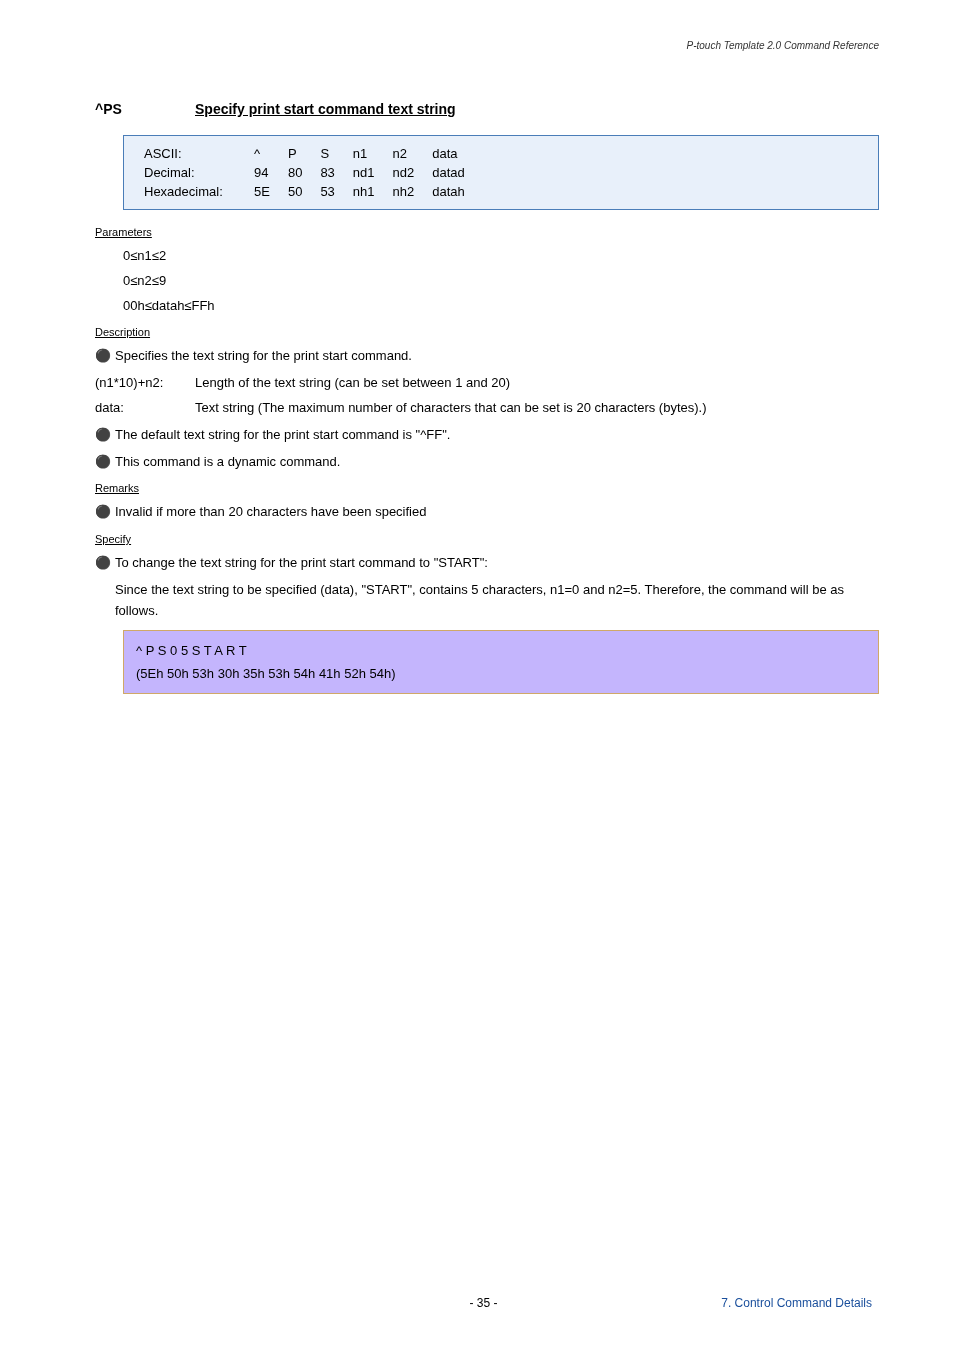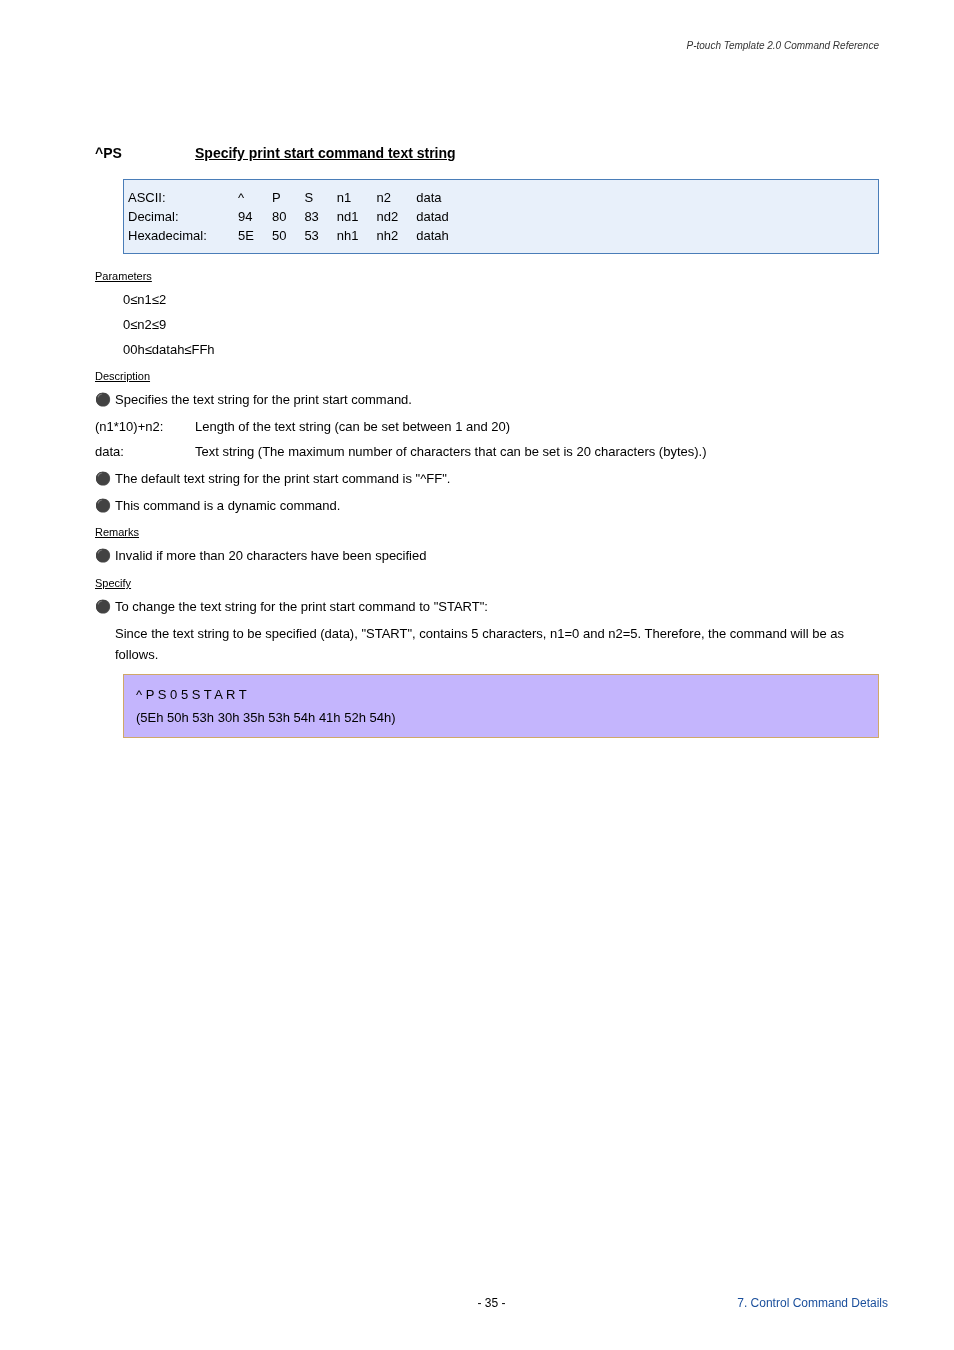--- a/index.html
+++ b/index.html
@@ -19,25 +19,25 @@
     color: #333;
     margin-bottom: 50px;
     font-style: italic;
   }
   .section-title {
     font-size: 14px;
     font-weight: bold;
     text-decoration: underline;
     margin-bottom: 18px;
   }
-  .cmd-name { display: inline-block; width: 100px; margin-top: 44px; }
+  .cmd-name { display: inline-block; width: 100px; }
   .code-table {
     border: 1px solid #4a7db8;
     background: #e8f0fa;
-    padding: 8px 4px;
+    padding: 8px 20px;
     margin: 0 0 16px 28px;
     font-size: 13px;
   }
   .code-table table { border-collapse: collapse; }
   .code-table td { padding: 2px 18px 2px 0; white-space: nowrap; }
   .code-table td.label { width: 110px; }
   .sub-heading {
     text-decoration: underline;
     font-size: 11px;
     margin: 10px 0 8px 0;
@@ -53,21 +53,21 @@
     margin: 8px 0 0 28px;
     border: 1px solid #d0a868;
     background: #c4b5fd;
     padding: 8px 12px;
     line-height: 1.8;
   }
   .footer {
     position: absolute;
     bottom: 40px;
     left: 95px;
-    right: 66px;
+    right: 82px;
     display: flex;
     justify-content: space-between;
     font-size: 12px;
   }
   .footer-center { position: absolute; left: 0; right: 0; text-align: center; }
   .footer-right { color: #1a4f9c; margin-left: auto; }
 </style>
 </head>
 <body>
 

